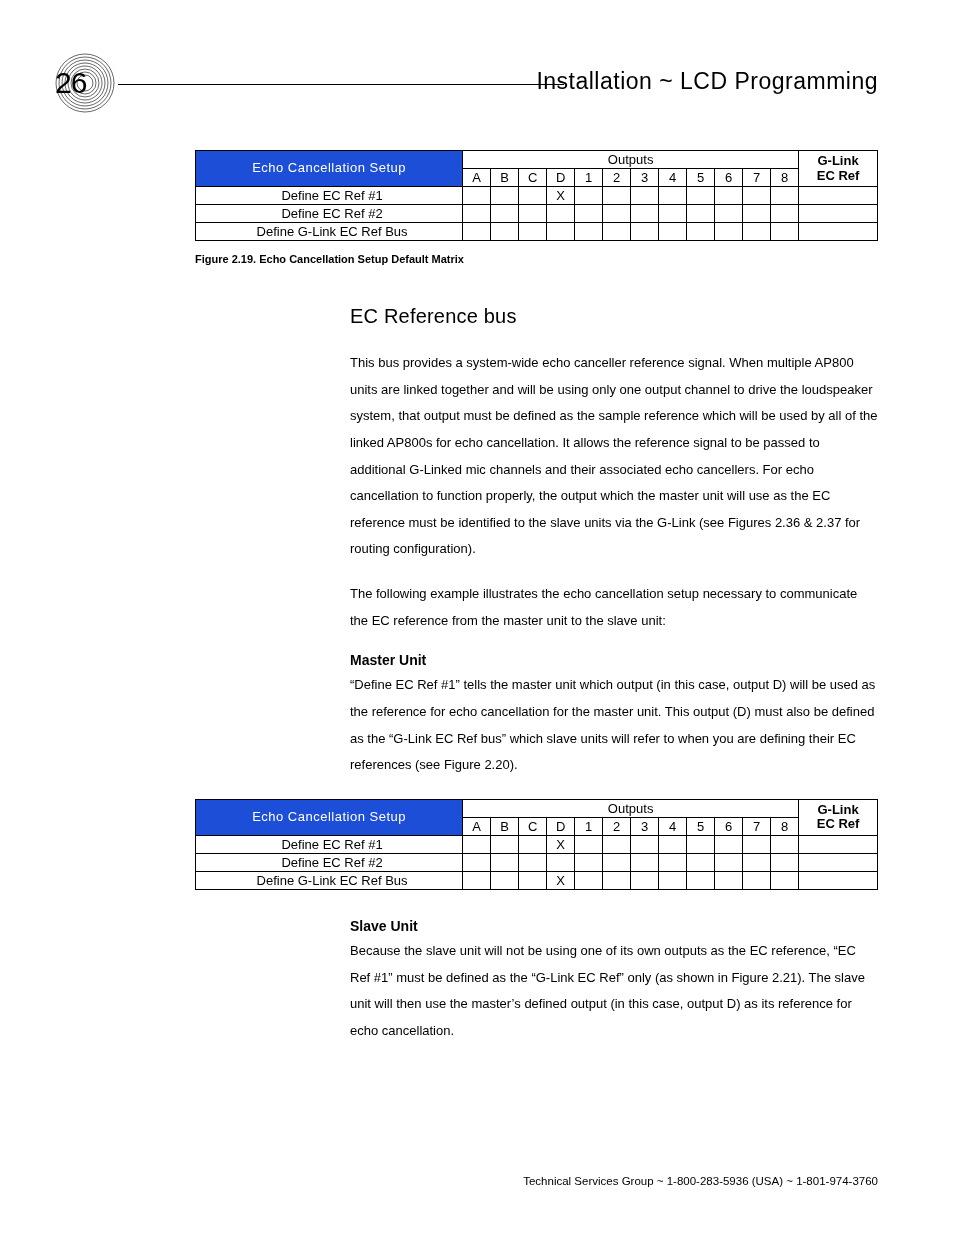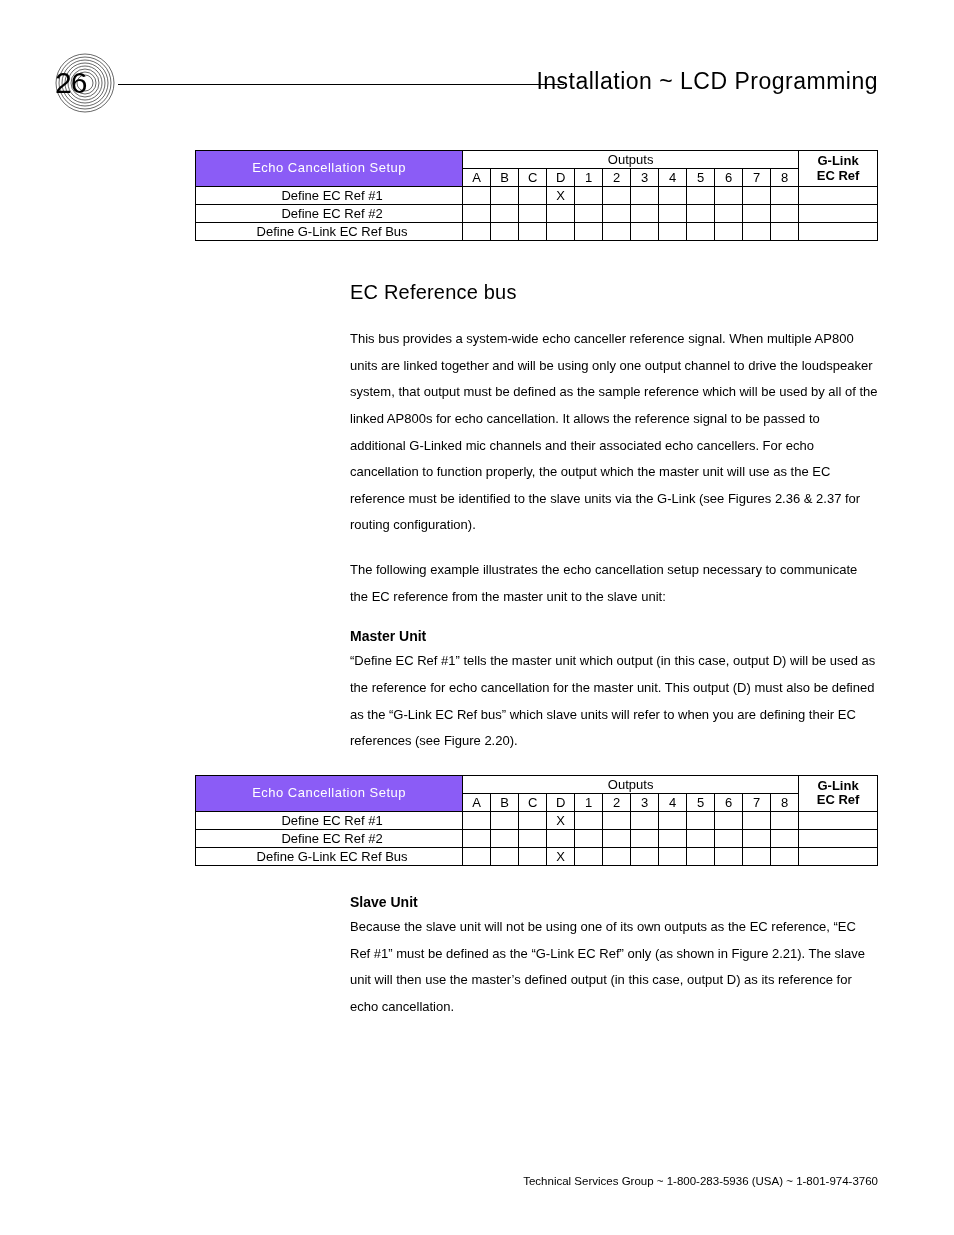--- a/index.html
+++ b/index.html
@@ -55,21 +55,21 @@
     width: 100%;
     font-family: Arial, Helvetica, sans-serif;
   }
   .matrix-table td, .matrix-table th {
     border: 1px solid #000;
     font-size: 13px;
     text-align: center;
     padding: 1px 0;
   }
   .mh-title {
-    background: #8b5cf6;
+    background: #1d4ed8;
     color: #fff;
     font-size: 20px;
     font-weight: 300;
     letter-spacing: 0.5px;
     padding: 4px 10px 6px 10px !important;
     text-align: center;
     border: 1px solid #000;
     font-family: Verdana, sans-serif;
   }
   .mh-outputs {
@@ -219,20 +219,21 @@
             <td></td>
             <td></td>
             <td></td>
             <td></td>
             <td></td>
             <td></td>
       </tr>
     </tbody>
       </table>
   </div>
+  <div class="figure-caption">Figure 2.19.  Echo Cancellation Setup Default Matrix</div>
 
   <div class="section-heading">EC Reference bus</div>
   <p class="body-text">This bus provides a system-wide echo canceller reference signal. When multiple AP800 units are linked together and will be using only one output channel to drive the loudspeaker system, that output must be defined as the sample reference which will be used by all of the linked AP800s for echo cancellation. It allows the reference signal to be passed to additional G-Linked mic channels and their associated echo cancellers. For echo cancellation to function properly, the output which the master unit will use as the EC reference must be identified to the slave units via the G-Link (see Figures 2.36 &amp; 2.37 for routing configuration).</p>
   <p class="body-text">The following example illustrates the echo cancellation setup necessary to communicate the EC reference from the master unit to the slave unit:</p>
 
   <div class="sub-heading">Master Unit</div>
   <p class="body-text">“Define EC Ref #1” tells the master unit which output (in this case, output D) will be used as the reference for echo cancellation for the master unit. This output (D) must also be defined as the “G-Link EC Ref bus” which slave units will refer to when you are defining their EC references (see Figure 2.20).</p>
 
   <div class="tbl-block2">
     <table class="matrix-table">

